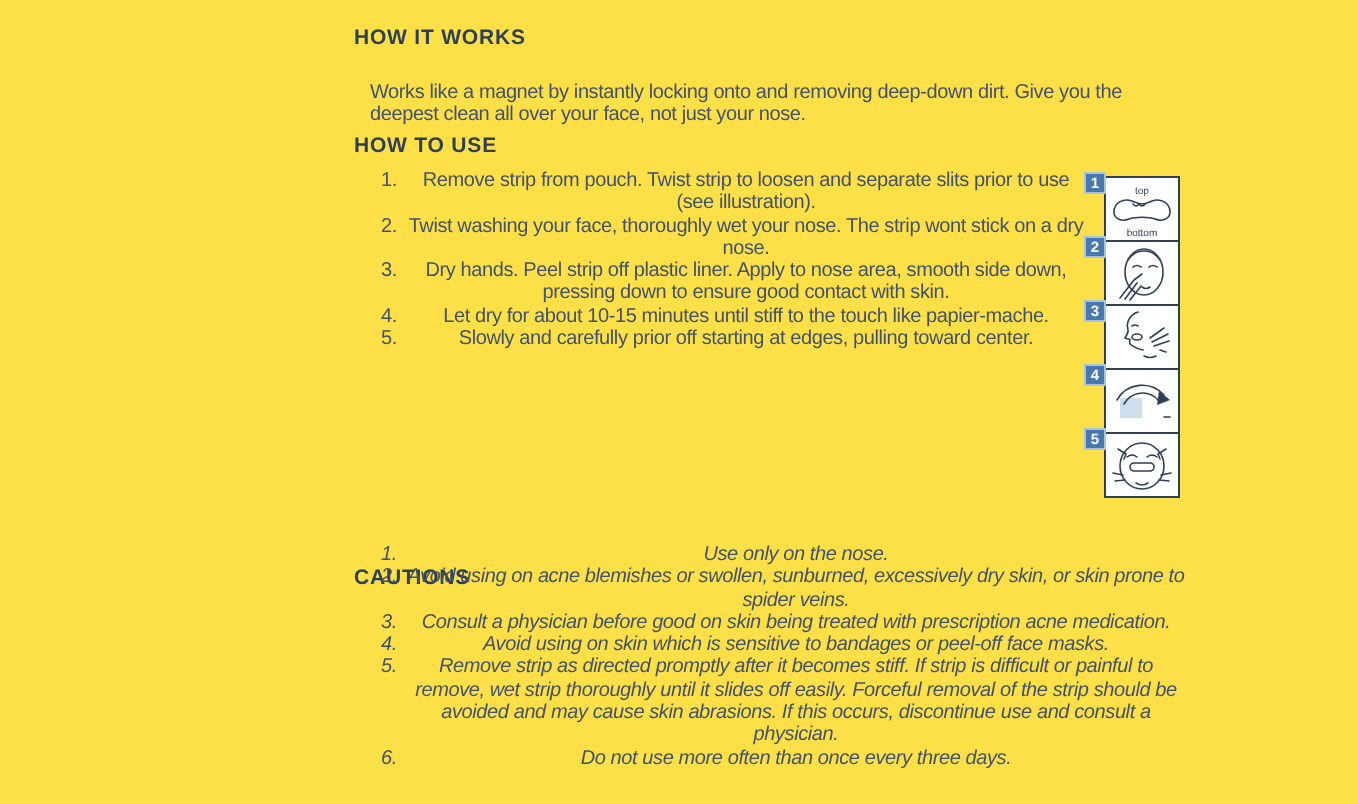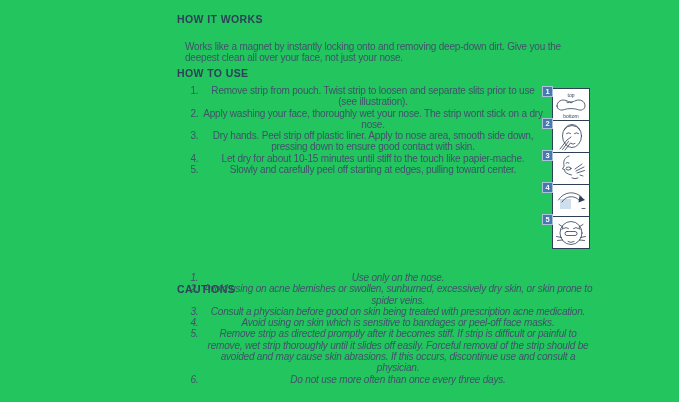--- a/index.html
+++ b/index.html
@@ -1,19 +1,19 @@
 <!DOCTYPE html>
 <html><head>
 <meta charset="utf-8">
 <style>
   html,body{margin:0;padding:0;background:#ffffff;}
   .canvas{
     position:relative;
     width:679px;height:402px;
-    background:#22c55e;
+    background:#fde047;
     font-family:"Liberation Sans", sans-serif;
     color:#42526b;
     overflow:hidden;
   }
   .heading{
     position:absolute;
     font-size:10.5px;
     font-weight:bold;
     letter-spacing:0.4px;
     color:#2e3f58;
@@ -82,24 +82,24 @@
 <div class="canvas">
 
   <div class="heading" id="hiw-heading">HOW IT WORKS</div>
 
   <div class="bodytext" id="hiw-paragraph">Works like a magnet by instantly locking onto and removing deep-down dirt. Give you the deepest clean all over your face, not just your nose.</div>
 
   <div class="heading" id="htu-heading">HOW TO USE</div>
 
   <ol class="steps bodytext" id="htu-list">
     <li>Remove strip from pouch. Twist strip to loosen and separate slits prior to use (see illustration).</li>
-    <li>Apply washing your face, thoroughly wet your nose. The strip wont stick on a dry nose.</li>
+    <li>Twist washing your face, thoroughly wet your nose. The strip wont stick on a dry nose.</li>
     <li>Dry hands. Peel strip off plastic liner. Apply to nose area, smooth side down, pressing down to ensure good contact with skin.</li>
     <li>Let dry for about 10-15 minutes until stiff to the touch like papier-mache.</li>
-    <li>Slowly and carefully peel off starting at edges, pulling toward center.</li>
+    <li>Slowly and carefully prior off starting at edges, pulling toward center.</li>
   </ol>
 
   <div id="illustration-column">
 
     <div class="illus-box">
       <span class="step-badge">1</span>
       <svg viewBox="0 0 36 31">
         <text class="svgtext" x="18" y="8" text-anchor="middle">top</text>
         <path class="line" d="M4,17 C4,12 9,10 13,11.5 C15,12.3 16,13 18,13 C20,13 21,12.3 23,11.5 C27,10 32,12 32,17 C32,20.5 28,22 24.5,20.5 C21.5,19.3 14.5,19.3 11.5,20.5 C8,22 4,20.5 4,17 Z"></path>
         <path class="line" d="M15,13 q1.5,2 3,0 q1.5,2 3,0" transform="translate(-1.5,0)"></path>

